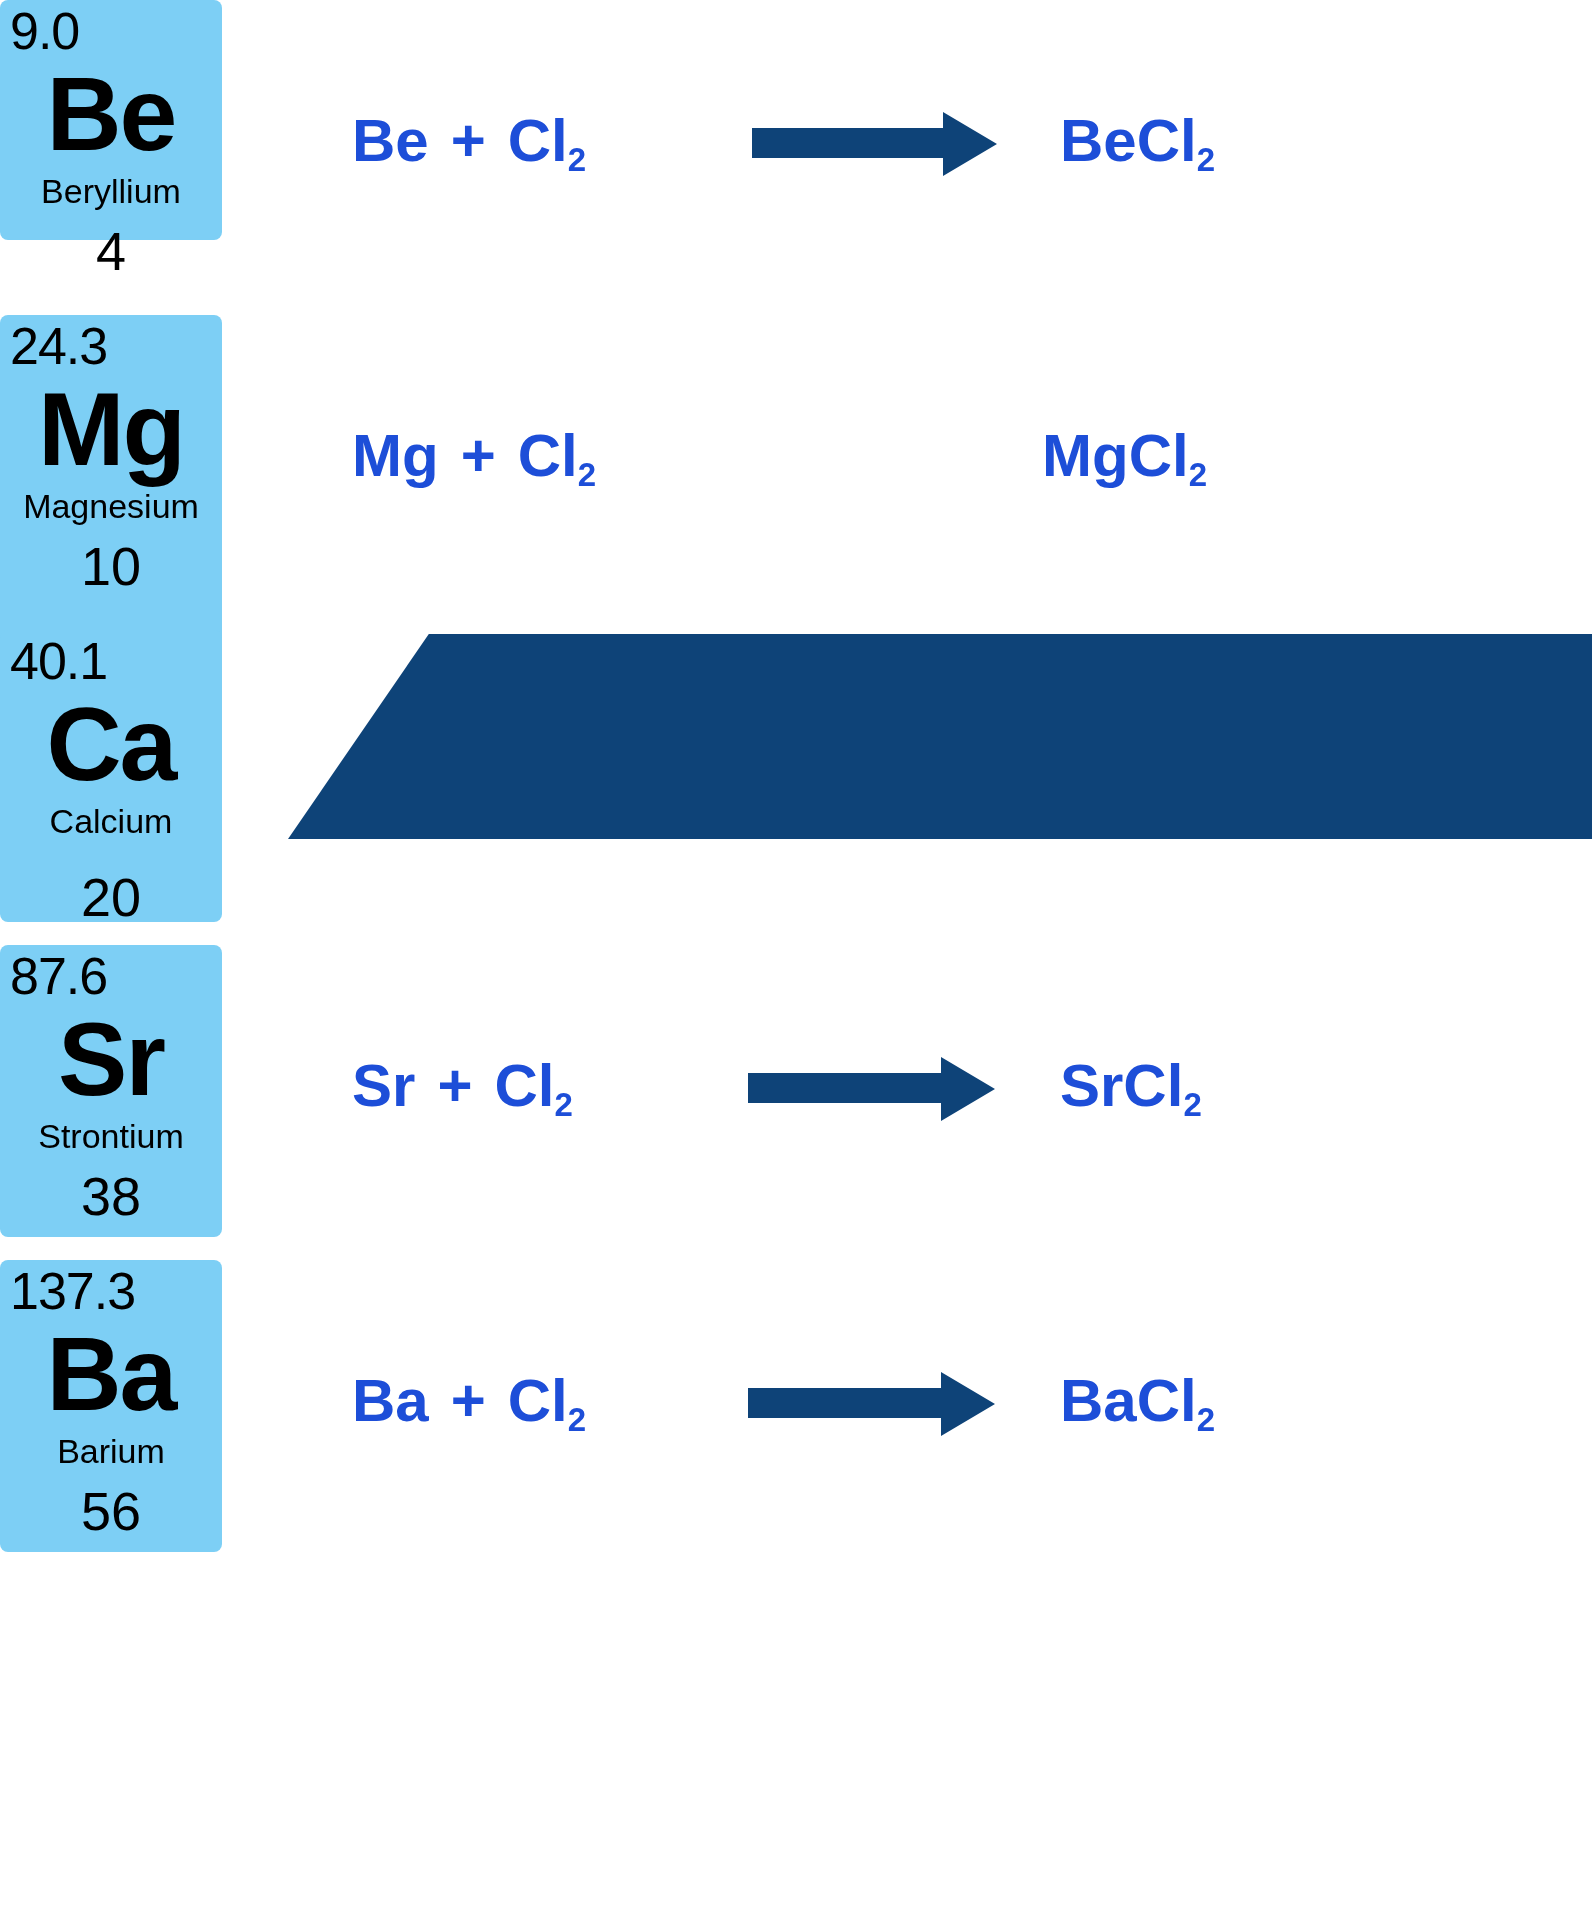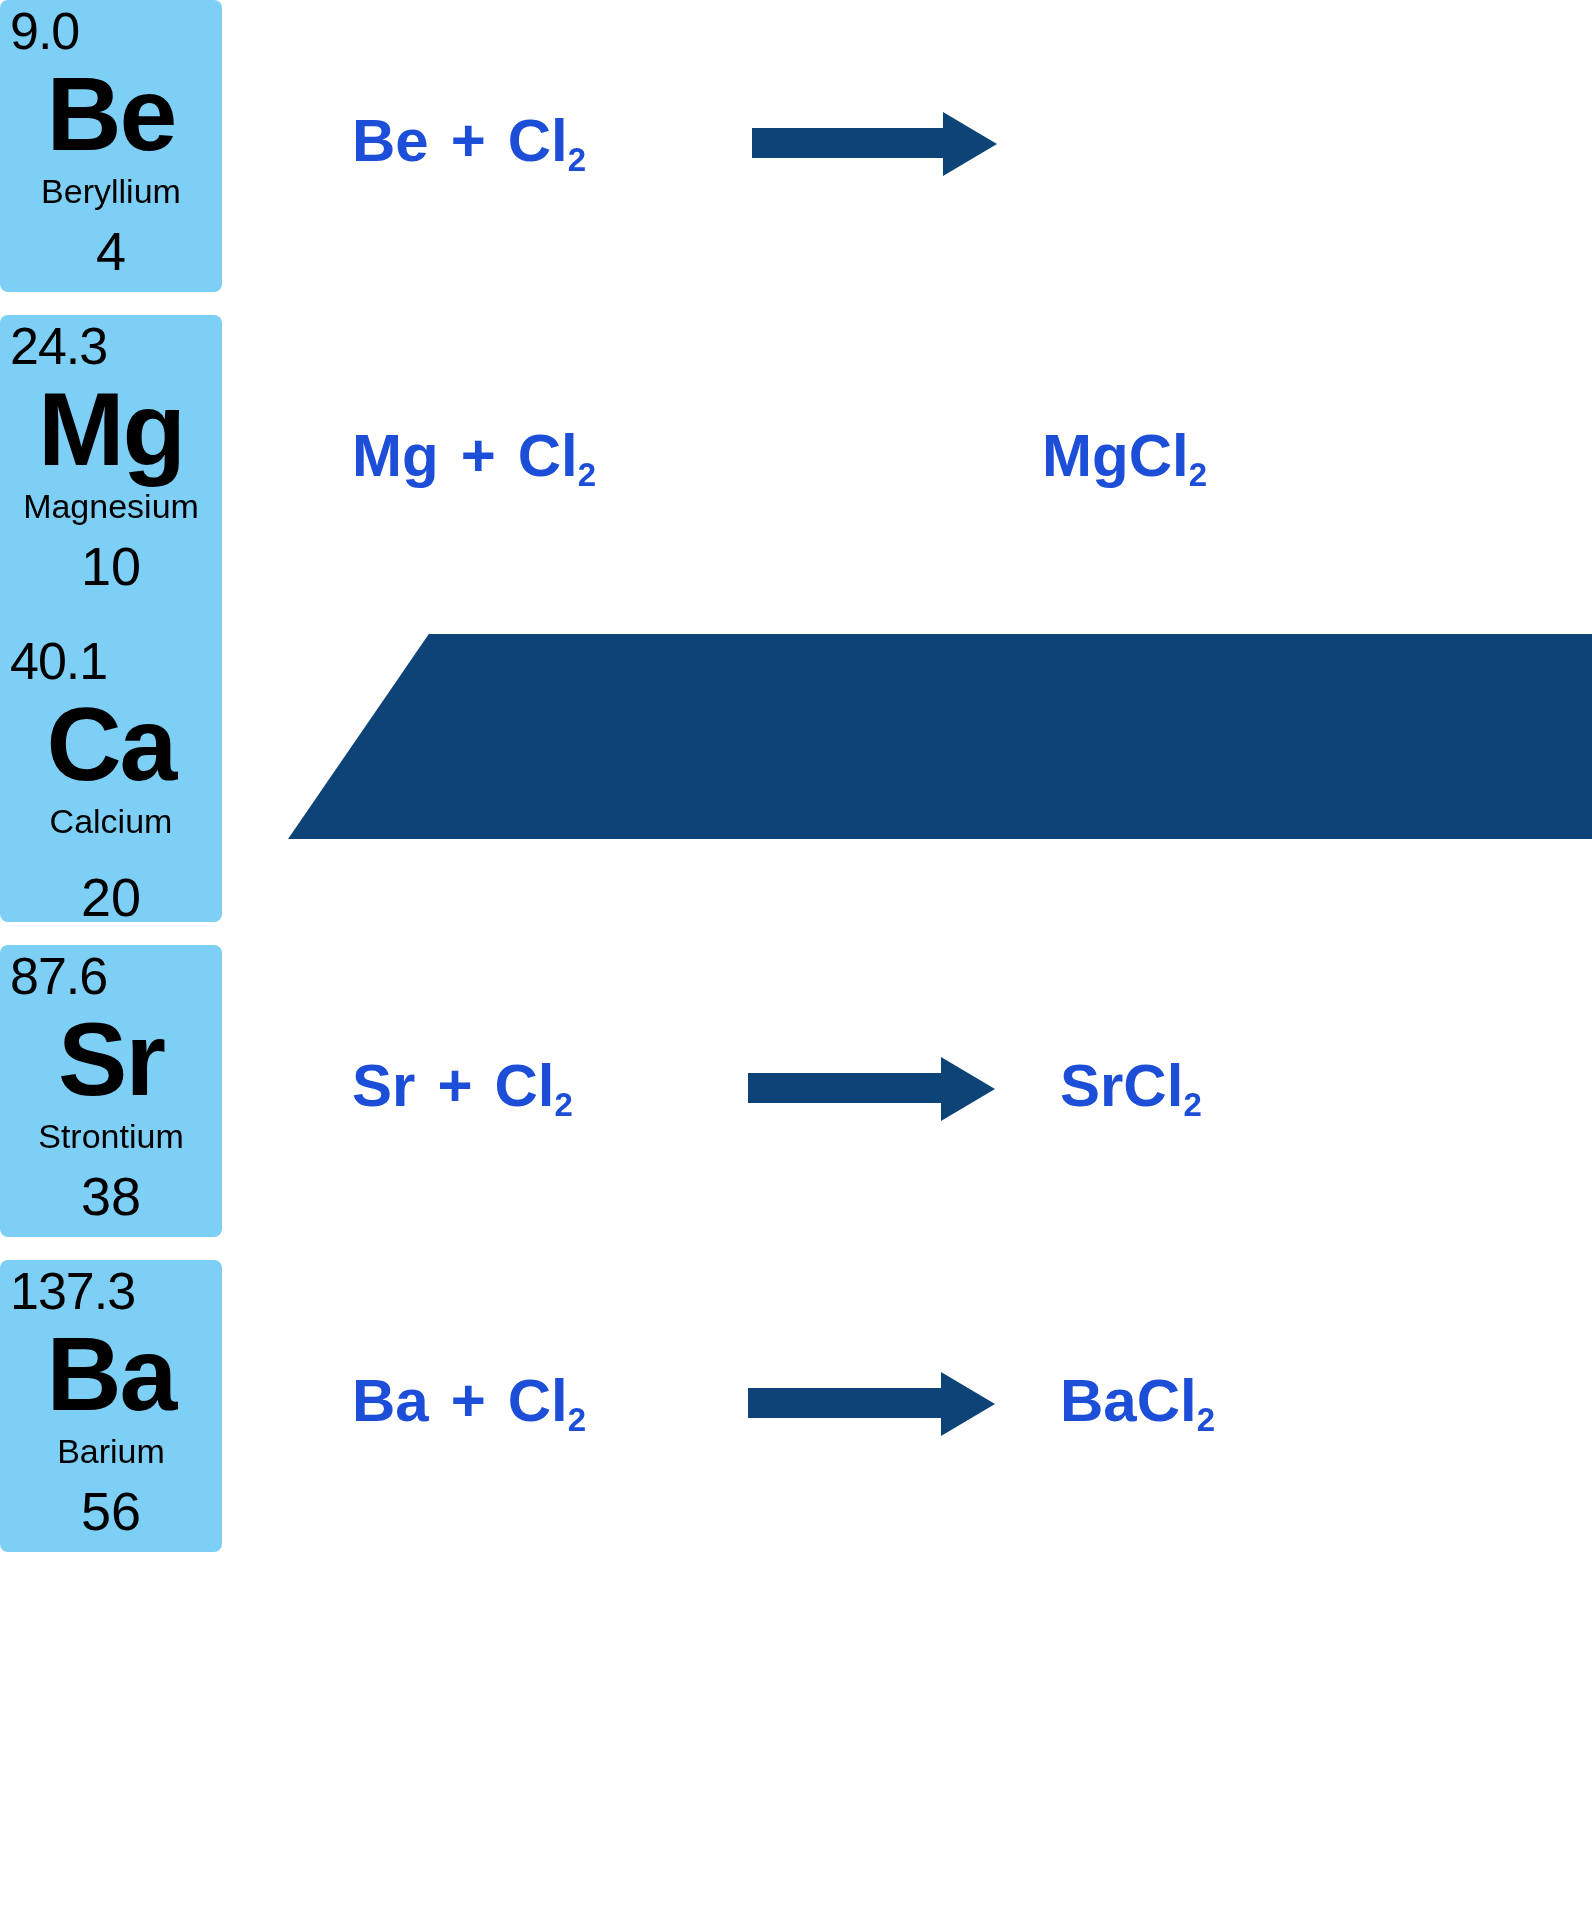--- a/index.html
+++ b/index.html
@@ -139,36 +139,39 @@
     clip-path: polygon(10.8% 0%, 100% 0%, 100% 100%, 0% 100%);
   }
 </style>
 </head>
 <body>
 
 <div id="stage">
 
   <div class="row" style="top:0px;height:292px;">
 
-    <div class="tile" style="top:0px;height:292px;">
+    <div class="tile" style="top:0px;height:240px;">
       <div class="tile-mass" style="top:2px;">9.0</div>
       <div class="tile-symbol" style="top:62px;">Be</div>
       <div class="tile-name" style="top:172px;">Beryllium</div>
       <div class="tile-number" style="top:222px;">4</div>
     </div>
 
     <div class="eq eq-reactants" style="left:352px;top:95px;">
       <span>Be</span><span style="margin:0 22px;">+</span><span>Cl</span><sub>2</sub>
     </div>
 
     <div class="arrow" style="left:752px;top:112px;width:245px;">
       <div class="shaft" style="width:198px;"></div>
       <div class="head" style="left:191px;"></div>
     </div>
 
+    <div class="eq eq-products" style="left:1060px;top:95px;">
+      <span>BeCl</span><sub>2</sub>
+    </div>
   </div>
 
   <div class="row" style="top:315px;height:292px;">
 
     <div class="tile" style="top:0px;height:376px;">
       <div class="tile-mass" style="top:2px;">24.3</div>
       <div class="tile-symbol" style="top:62px;">Mg</div>
       <div class="tile-name" style="top:172px;">Magnesium</div>
       <div class="tile-number" style="top:222px;">10</div>
     </div>

